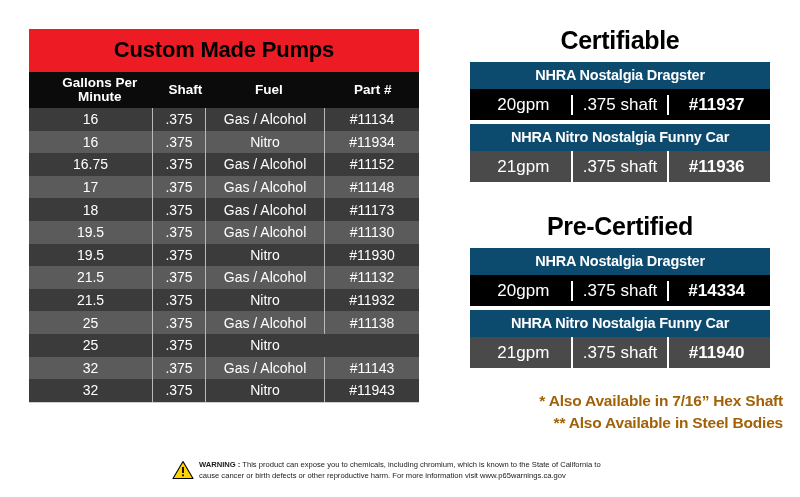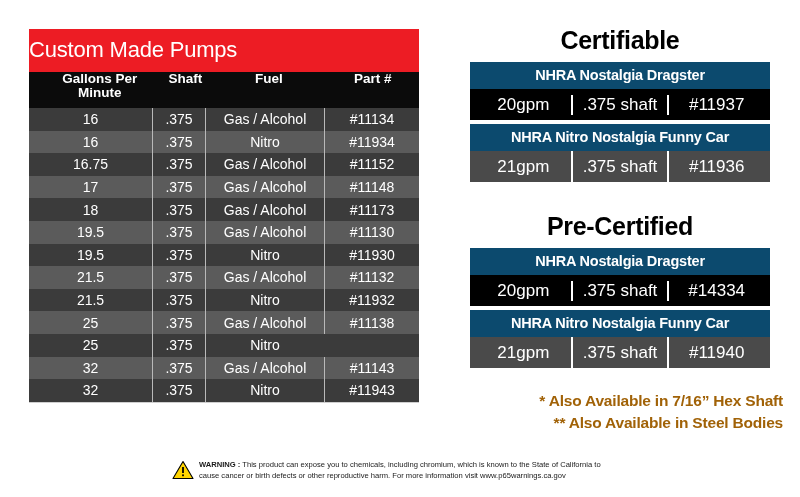--- a/index.html
+++ b/index.html
@@ -17,31 +17,31 @@
 
   
   #left-table {
     position: absolute;
     left: 29px;
     top: 29px;
     width: 390px;
   }
   .lt-title {
     background: #ED1C24;
-    color: #ffffff;
+    color: #000000;
     font-size: 22px;
-    font-weight: normal;
-    text-align: left;
+    font-weight: bold;
+    text-align: center;
     padding: 8px 0 9px 0;
     letter-spacing: -0.2px;
   }
   .lt-head {
     background: #0b0b0b;
     display: flex;
-    align-items: flex-start;
+    align-items: center;
     height: 36px;
     padding-left: 11px;
   }
   .lt-head .cell {
     color: #ffffff;
     font-size: 13.5px;
     font-weight: bold;
     text-align: center;
     line-height: 1.02;
   }
@@ -108,21 +108,21 @@
     color: #ffffff;
     font-size: 17px;
     display: flex;
     align-items: center;
     justify-content: center;
     box-sizing: border-box;
   }
   .sub-row .cell + .cell { border-left: 2px solid #ffffff; }
   .sub-row.black .cell:first-child,
   .sub-row.gray .cell:first-child { margin-left: 6px; }
-  .sub-row .cell:last-child { margin-right: 6px; }
+  .sub-row .cell:last-child { margin-right: 6px; font-weight: bold; }
 
   
   #footnotes {
     position: absolute;
     left: 463px;
     top: 390px;
     width: 320px;
     text-align: right;
     color: #a16207;
     font-size: 15.5px;

